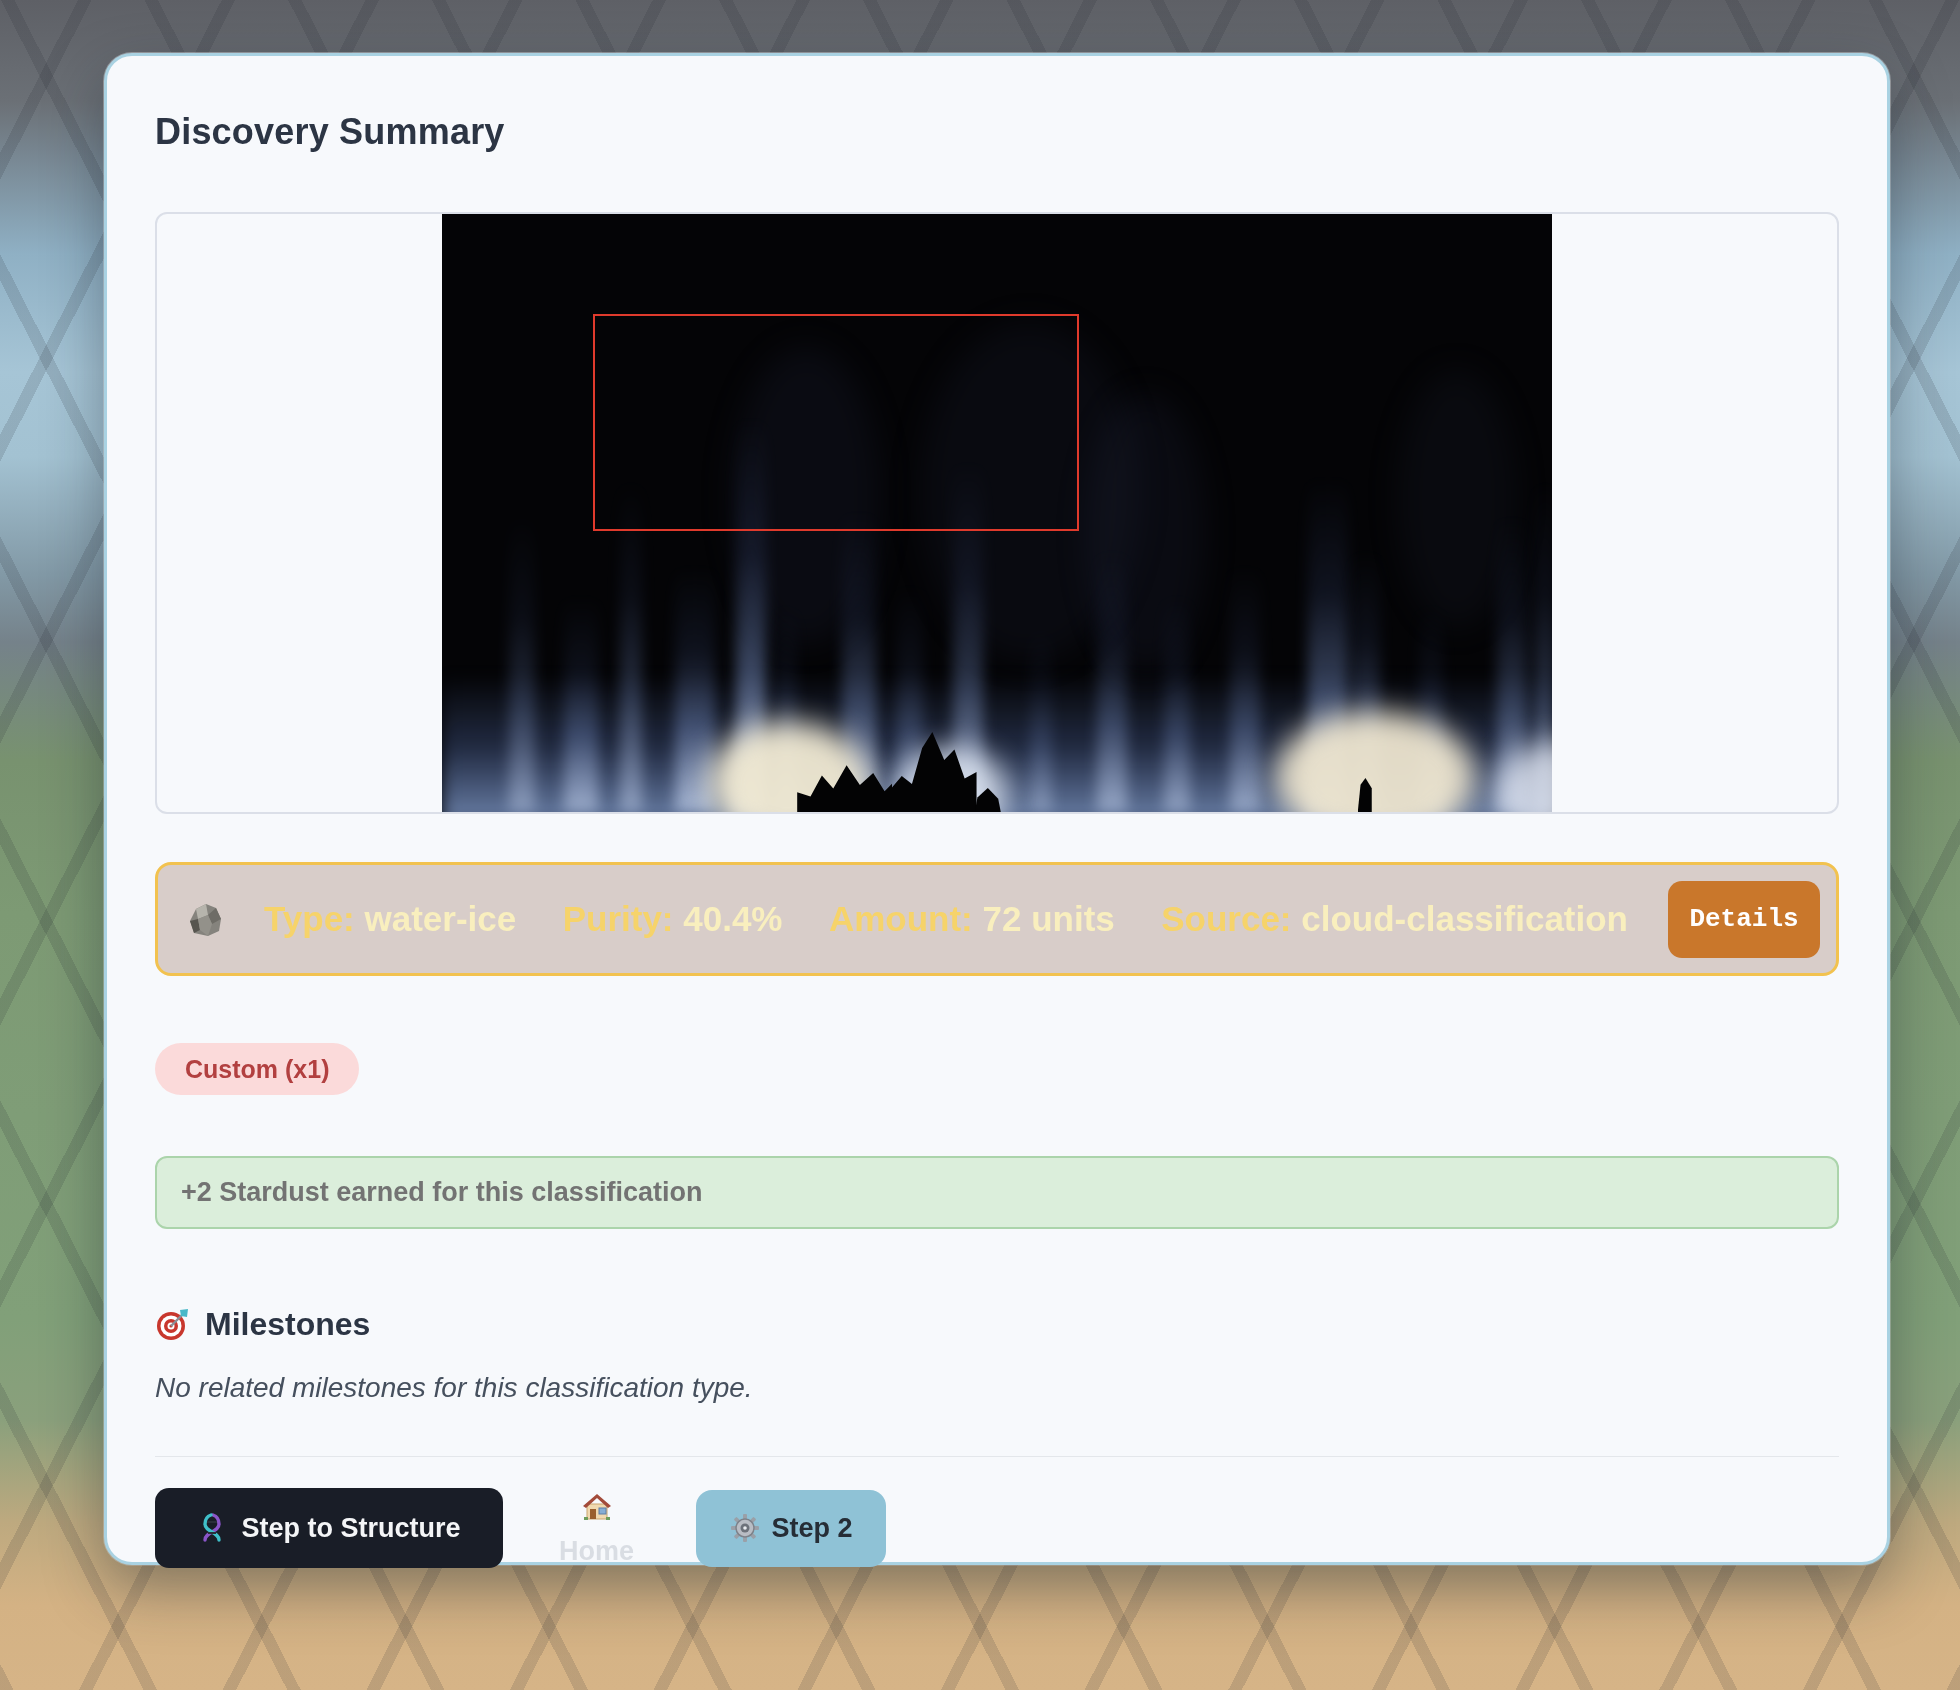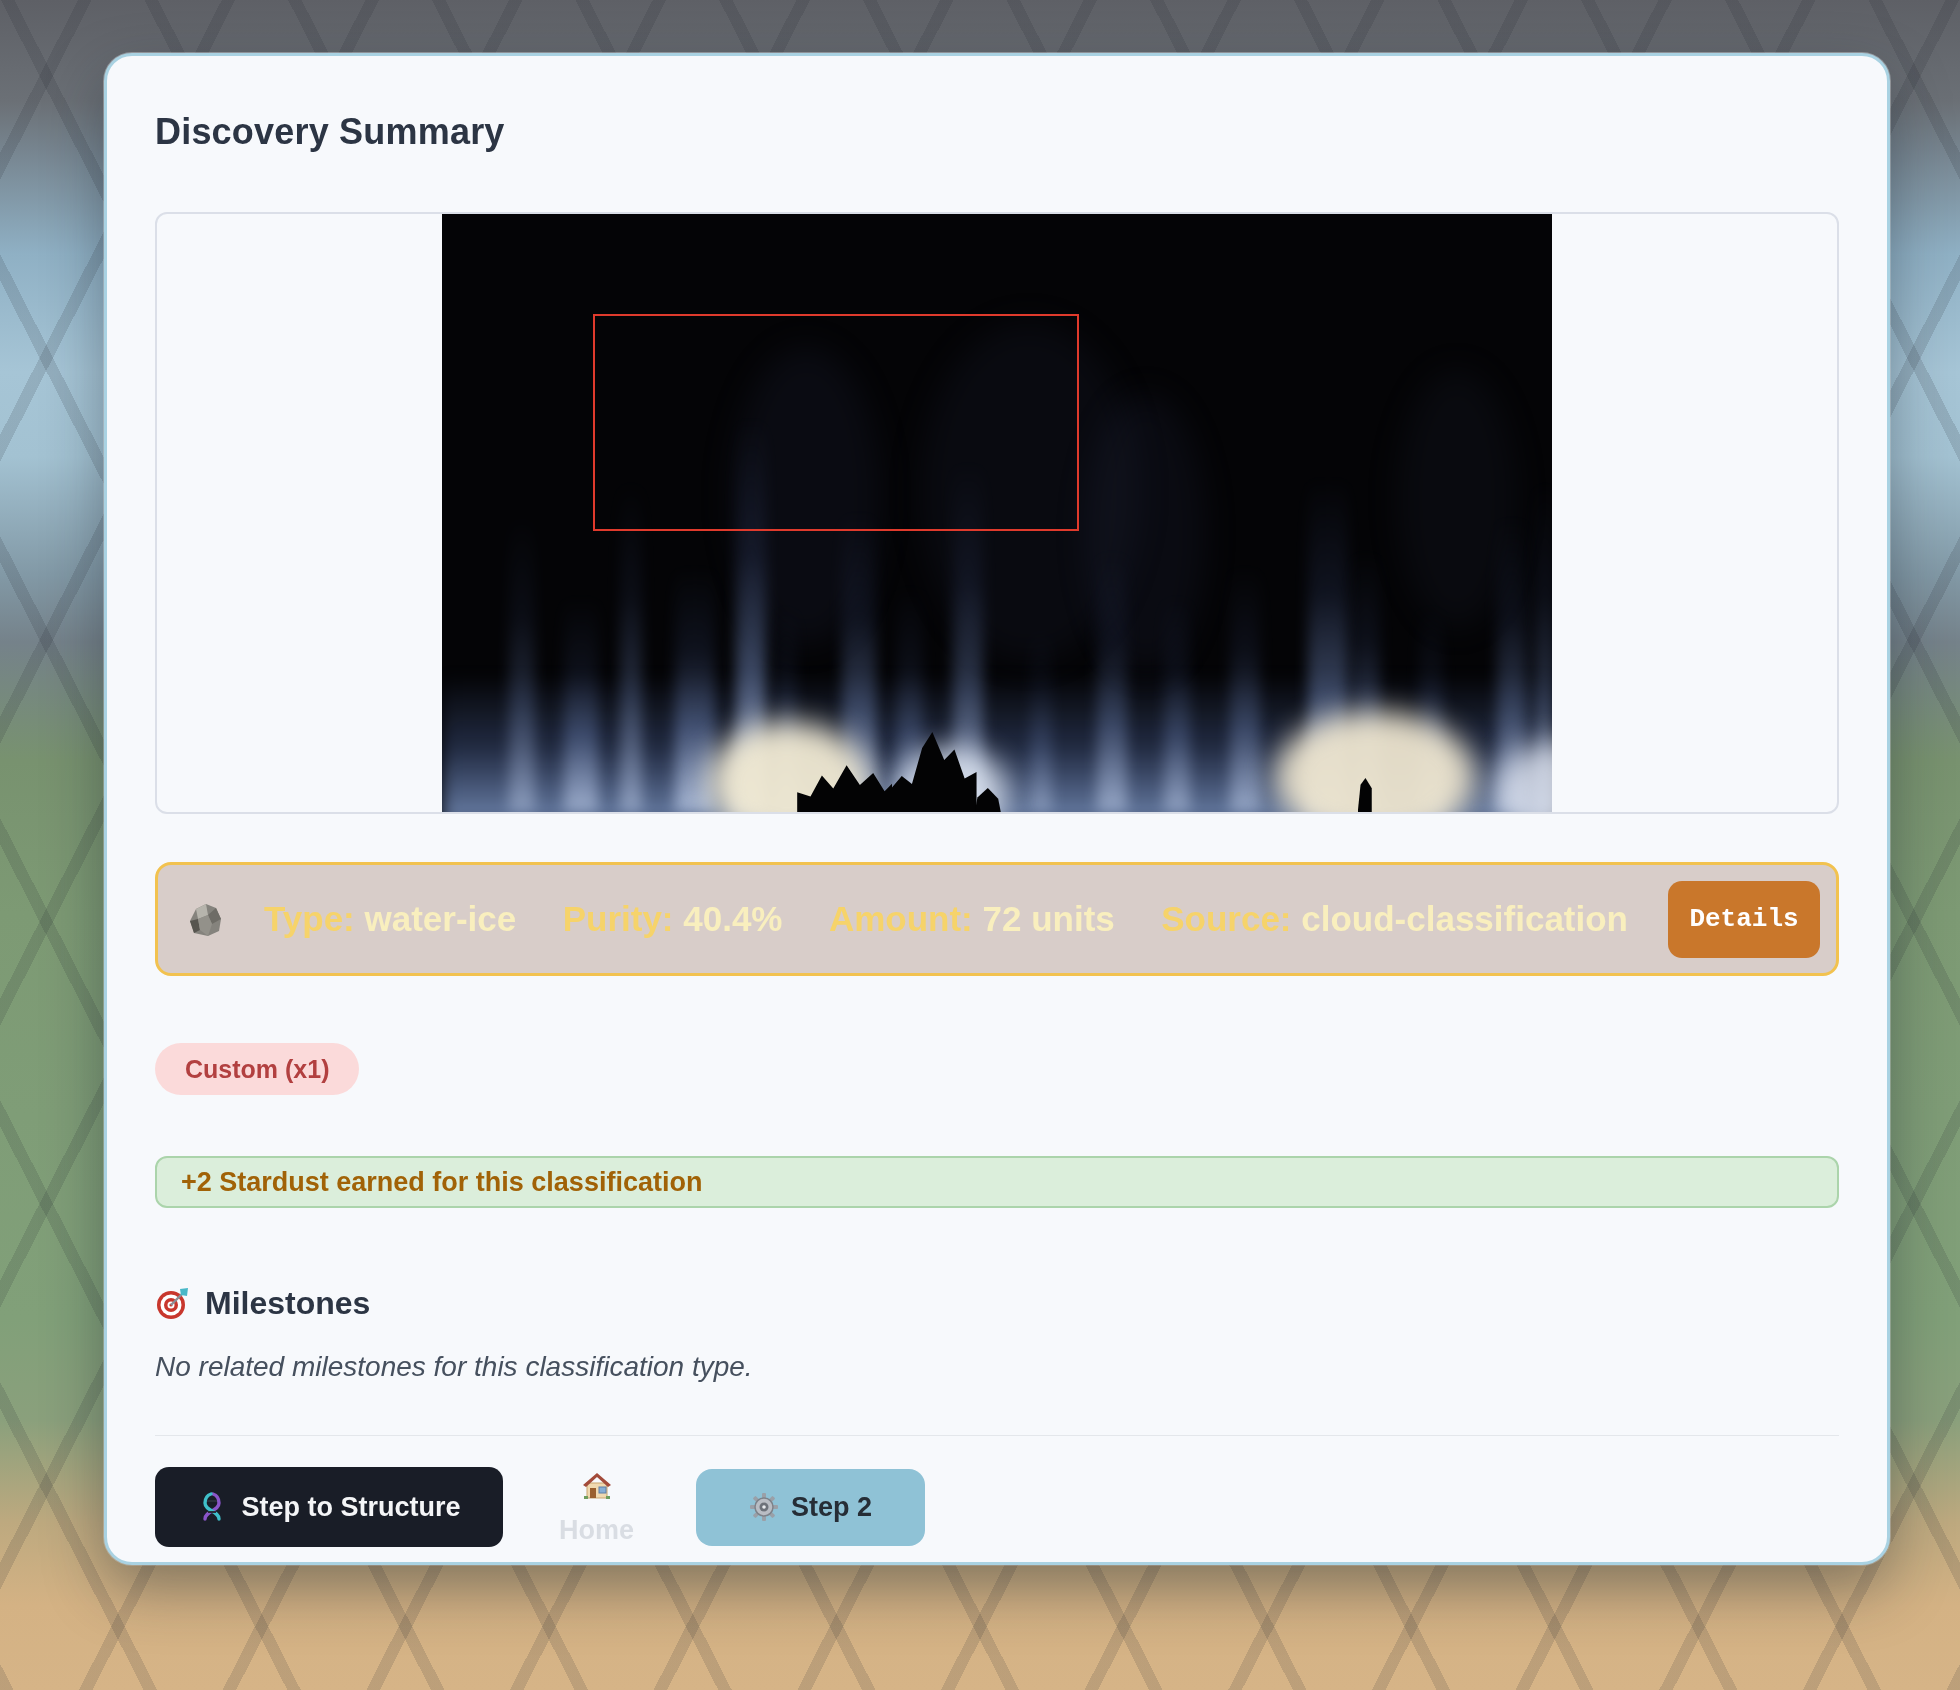--- a/index.html
+++ b/index.html
@@ -104,24 +104,24 @@
   .badge-row { margin-top:67px; height:52px; display:flex; }
   .classification-badge {
     height:52px; padding:0 30px; border-radius:26px;
     background:#fbdada; color:#b24040;
     font-size:25px; font-weight:700;
     display:inline-flex; align-items:center;
   }
 
   
   .reward-banner {
-    margin-top:61px; height:52px; width:100%;
+    margin-top:61px; height:73px; width:100%;
     background:#dbeedb; border:2px solid #abd4ab; border-radius:12px;
     display:flex; align-items:center; padding:6px 24px;
-    color:#a16207; font-size:27px; font-weight:700;
+    color:#737373; font-size:27px; font-weight:700;
   }
 
   
   .milestones-heading {
     margin:76px 0 0 0; height:38px;
     display:flex; align-items:center; gap:14px;
     font-size:32px; font-weight:700; color:#2c3544;
   }
   .milestones-empty {
     margin-top:28px; height:34px; line-height:34px;
@@ -139,21 +139,21 @@
     display:flex; align-items:center; justify-content:center; gap:14px;
     cursor:pointer;
   }
   .home-button {
     margin-left:56px; background:none; border:none; padding:0;
     display:flex; align-items:center; gap:12px;
     font-size:27px; font-weight:700; color:#d9dde3;
     font-family:"Liberation Sans", sans-serif; cursor:pointer;flex-direction:column;
   }
   .step2-button {
-    margin-left:62px; width:229px; height:77px; border:none; border-radius:16px;
+    margin-left:62px; width:190px; height:77px; border:none; border-radius:16px;
     background:#8fc2d6; color:#262d36;
     font-size:27px; font-weight:700; font-family:"Liberation Sans", sans-serif;
     display:flex; align-items:center; justify-content:center; gap:12px;
     cursor:pointer;
   }
   .icon { display:inline-flex; align-items:center; justify-content:center; }
 </style>
 </head>
 <body>
 

